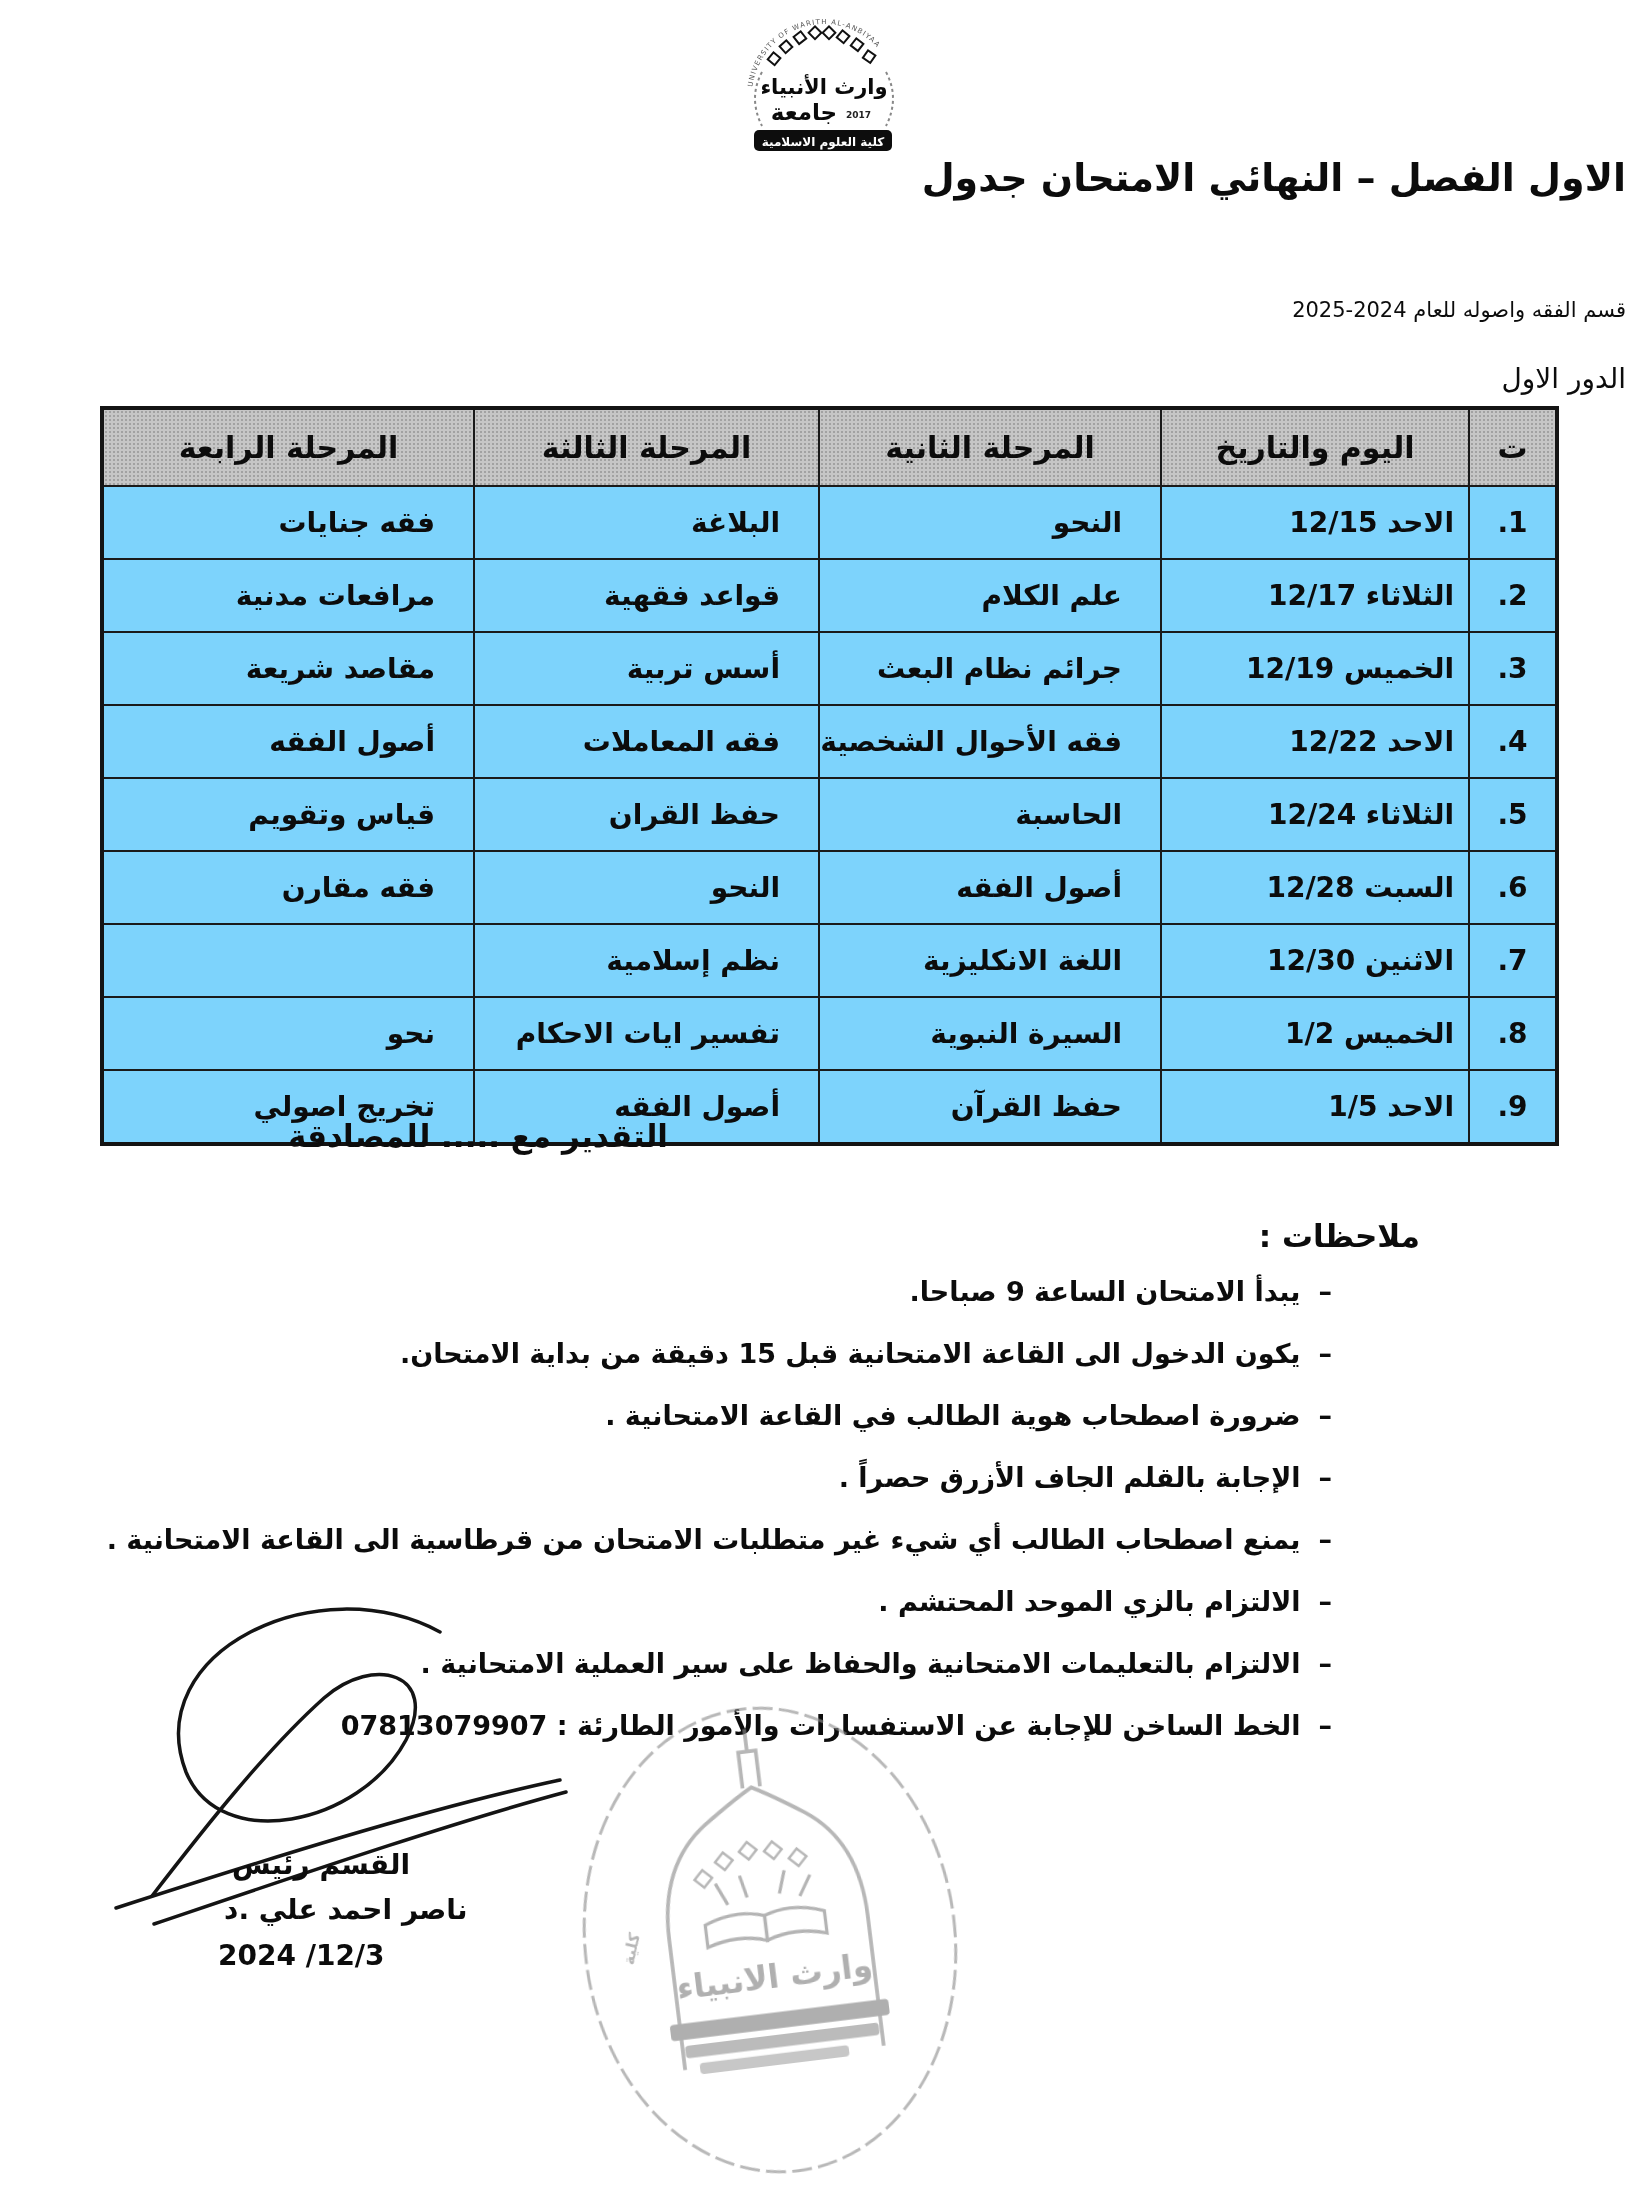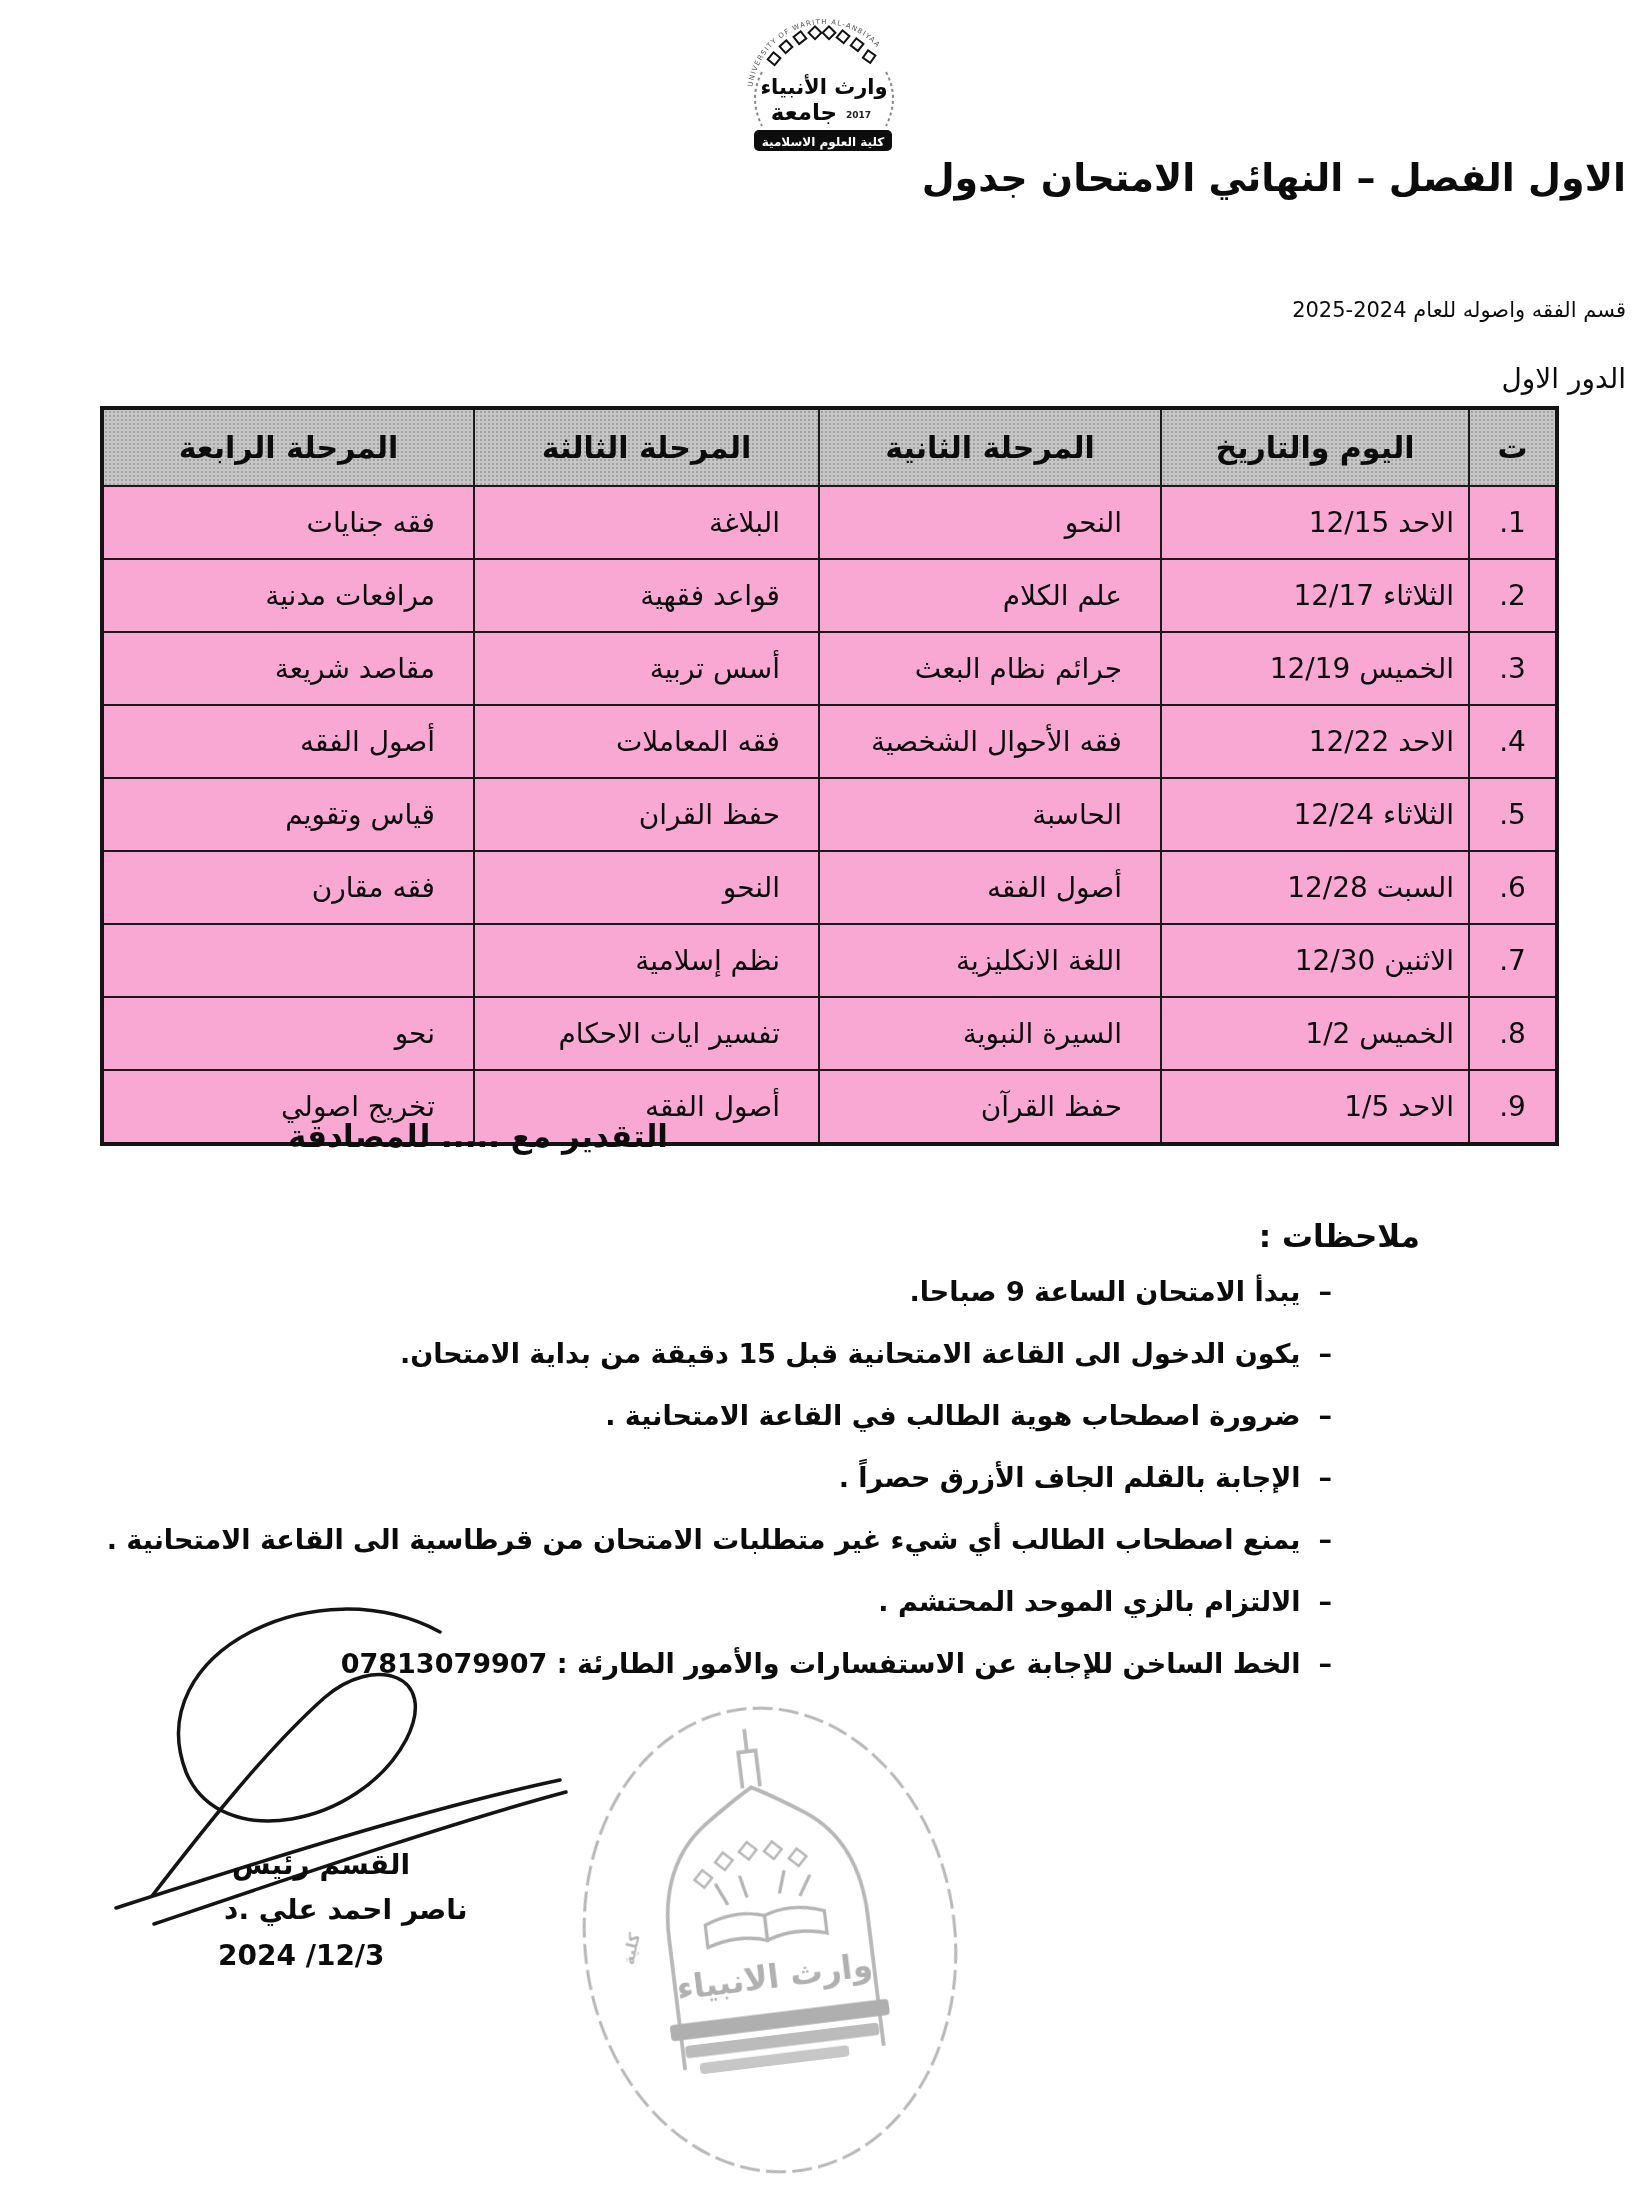--- a/index.html
+++ b/index.html
@@ -14,21 +14,21 @@
   .subtitle{font-size:21px;font-weight:400;}
   .round{font-size:28px;font-weight:400;}
   
   table.sched{position:absolute;left:100px;top:406px;width:1455px;border-collapse:collapse;
               border:4px solid #141414;table-layout:fixed;}
   table.sched th,table.sched td{border:2.5px solid #1a1a1a;overflow:hidden;white-space:nowrap;}
   table.sched th{height:73px;font-size:30px;font-weight:700;text-align:center;
     background:#c6c6c6;
     background-image:radial-gradient(rgba(0,0,0,.18) 1px,transparent 1px);
     background-size:4px 4px;}
-  table.sched td{height:69px;font-size:28px;font-weight:400;background:#f9a8d4;}
+  table.sched td{height:69px;font-size:28px;font-weight:700;background:#7dd3fc;}
   td.c-num{text-align:center;font-size:27px;}
   td.c-date{text-align:right;padding:0 14px;}
   td.c-subj{text-align:right;padding:0 38px 0 6px;}
   
   .approval{font-size:31px;font-weight:700;direction:ltr;text-align:left;}
   
   .notes-head{font-size:31px;font-weight:700;direction:rtl;text-align:right;}
   .note{direction:rtl;text-align:right;font-size:27px;font-weight:700;height:36px;line-height:36px;margin-bottom:26px;white-space:nowrap;}
   .note .dash{display:inline-block;margin-left:18px;font-weight:700;}
   
@@ -178,20 +178,21 @@
   </div>
 
   <div class="abs notes-head" style="right:232px;top:1218px;">ملاحظات :</div>
   <div class="abs" style="right:320px;top:1274px;width:1060px;" id="notes-list">
       <div class="note"><span class="dash">–</span><span>يبدأ الامتحان الساعة 9 صباحا.</span></div>
       <div class="note"><span class="dash">–</span><span>يكون الدخول الى القاعة الامتحانية  قبل 15 دقيقة من بداية الامتحان.</span></div>
       <div class="note"><span class="dash">–</span><span>ضرورة اصطحاب هوية الطالب في القاعة الامتحانية .</span></div>
       <div class="note"><span class="dash">–</span><span>الإجابة بالقلم الجاف الأزرق  حصراً .</span></div>
       <div class="note"><span class="dash">–</span><span>يمنع اصطحاب الطالب أي شيء غير متطلبات الامتحان من قرطاسية الى القاعة الامتحانية .</span></div>
       <div class="note"><span class="dash">–</span><span>الالتزام بالزي الموحد المحتشم .</span></div>
+      <div class="note"><span class="dash">–</span><span>الالتزام بالتعليمات الامتحانية والحفاظ على سير العملية الامتحانية .</span></div>
       <div class="note"><span class="dash">–</span><span>الخط الساخن للإجابة عن الاستفسارات والأمور الطارئة : 07813079907</span></div>
     </div>
 
   <div class="sign-wrap">
     <svg width="510" height="345" viewBox="0 0 510 345">
       <g stroke="#141414" stroke-width="3.5" fill="none" stroke-linecap="round">
         <path d="M352,28 C230,-38 52,48 98,168 C132,250 272,222 318,136 C352,70 286,50 236,94 C178,146 118,222 64,292"></path>
         <path d="M28,304 C170,258 340,204 472,176"></path>
         <path d="M66,320 C214,270 366,218 478,188"></path>
       </g>

